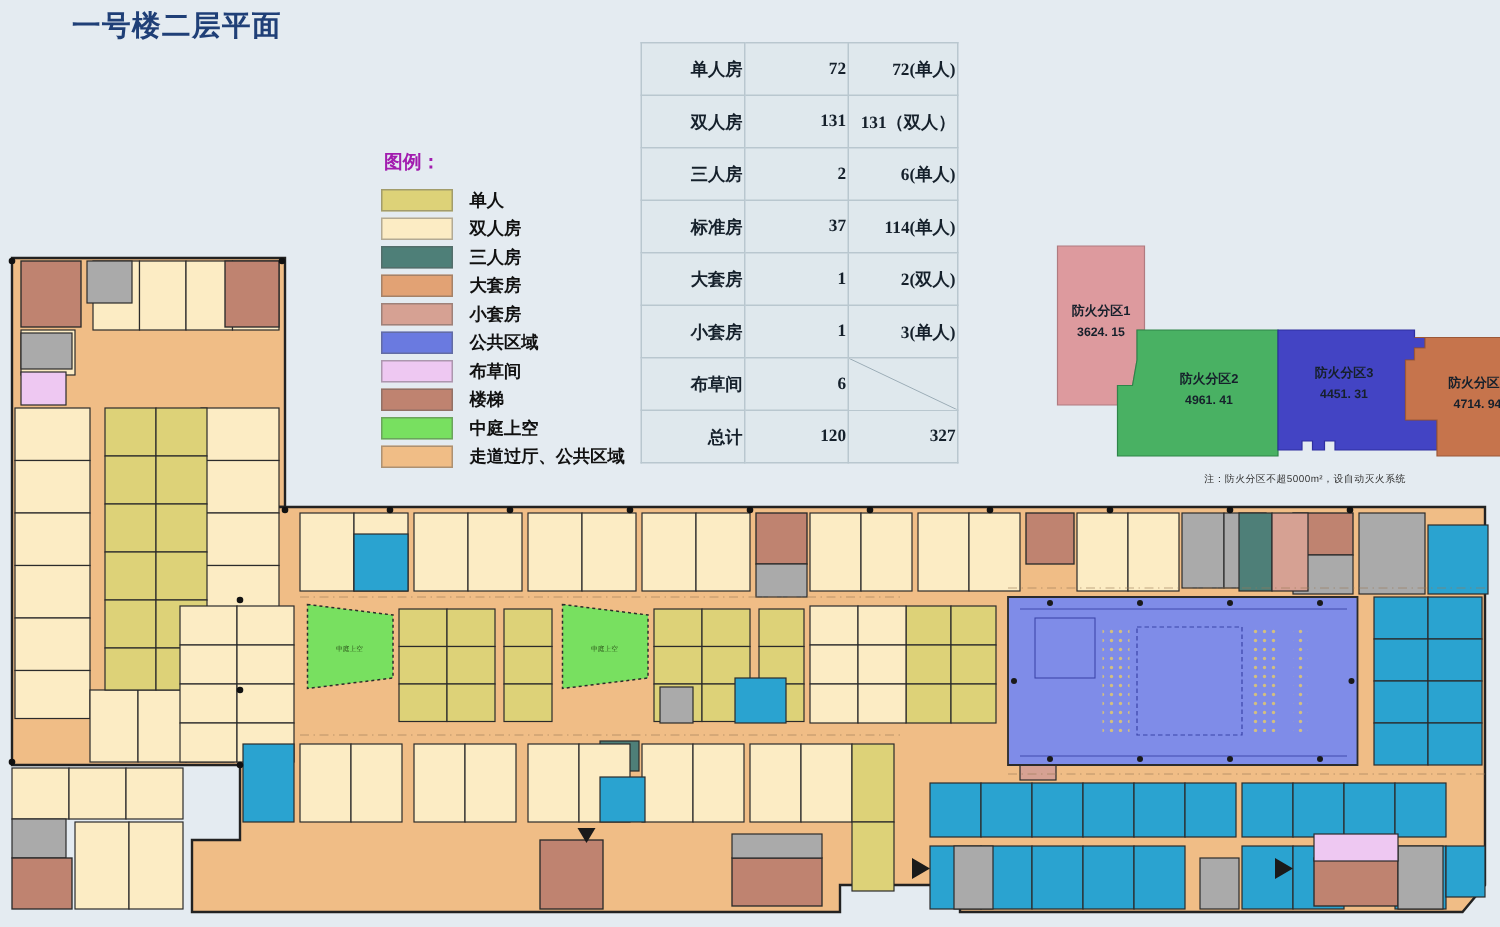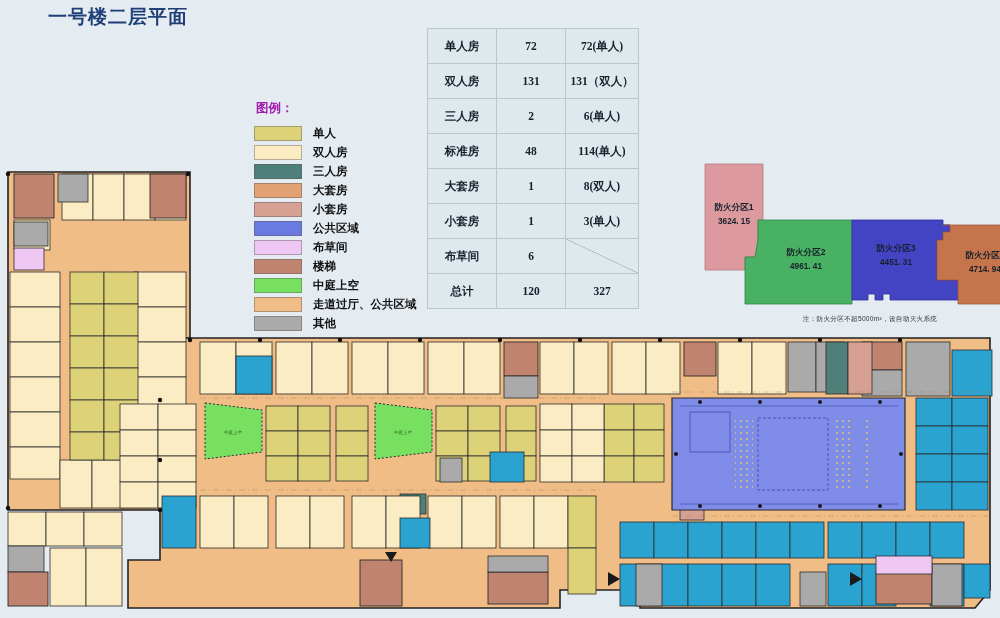--- a/index.html
+++ b/index.html
@@ -32,21 +32,21 @@
   table#roomtable td{
     border:1px solid #b9c7cf;
     font-size:11.5px;color:#15202b;text-align:center;
     font-family:"Liberation Serif","DejaVu Serif",serif;font-weight:700;
     background:#dfe8ed;
   }
   table#roomtable td.c0{width:66px;}
   table#roomtable td.c1{width:66px;}
   table#roomtable td.c2{width:70px;}
   table#roomtable tr.head td{height:36px;line-height:1.15;padding:1px 3px;}
-  table#roomtable tr.body td{height:32px;}
+  table#roomtable tr.body td{height:32px;text-align:right;}
   td.diag{position:relative;overflow:hidden;}
   td.diag::after{
     content:"";position:absolute;left:-5%;top:-5%;width:110%;height:110%;
     background:linear-gradient(to top right,transparent calc(50% - .6px),#9bacb6 50%,transparent calc(50% + .6px));
   }
 
   
   #firezone{position:absolute;left:700px;top:152px;width:340px;height:185px;}
   #firezone svg{display:block;}
   .fz-label{font-size:8.6px;font-weight:700;fill:#16202b;font-family:"Liberation Sans",sans-serif;}
@@ -103,24 +103,20 @@
           <span class="leg-lb">楼梯</span>
         </div>
         <div class="leg-row">
           <span class="leg-sw" style="background: rgb(120, 224, 96);"></span>
           <span class="leg-lb">中庭上空</span>
         </div>
         <div class="leg-row">
           <span class="leg-sw" style="background: rgb(240, 189, 134);"></span>
           <span class="leg-lb">走道过厅、公共区域</span>
         </div>
-        <div class="leg-row">
-          <span class="leg-sw" style="background: rgb(170, 170, 170);"></span>
-          <span class="leg-lb">其他</span>
-        </div>
       </div>
   </div>
 
   <div id="tbl-wrap">
     <table id="roomtable">
       <tbody id="tbl-body">
           <tr class="body">
             <td class="c0">单人房</td>
             <td class="c1">72</td>
             <td class="c2">72(单人)</td>
@@ -130,27 +126,27 @@
             <td class="c1">131</td>
             <td class="c2">131（双人）</td>
           </tr>
           <tr class="body">
             <td class="c0">三人房</td>
             <td class="c1">2</td>
             <td class="c2">6(单人)</td>
           </tr>
           <tr class="body">
             <td class="c0">标准房</td>
-            <td class="c1">48</td>
+            <td class="c1">37</td>
             <td class="c2">114(单人)</td>
           </tr>
           <tr class="body">
             <td class="c0">大套房</td>
             <td class="c1">1</td>
-            <td class="c2">8(双人)</td>
+            <td class="c2">2(双人)</td>
           </tr>
           <tr class="body">
             <td class="c0">小套房</td>
             <td class="c1">1</td>
             <td class="c2">3(单人)</td>
           </tr>
           <tr class="body">
             <td class="c0">布草间</td>
             <td class="c1">6</td>
             <td class="c2 diag"></td>

